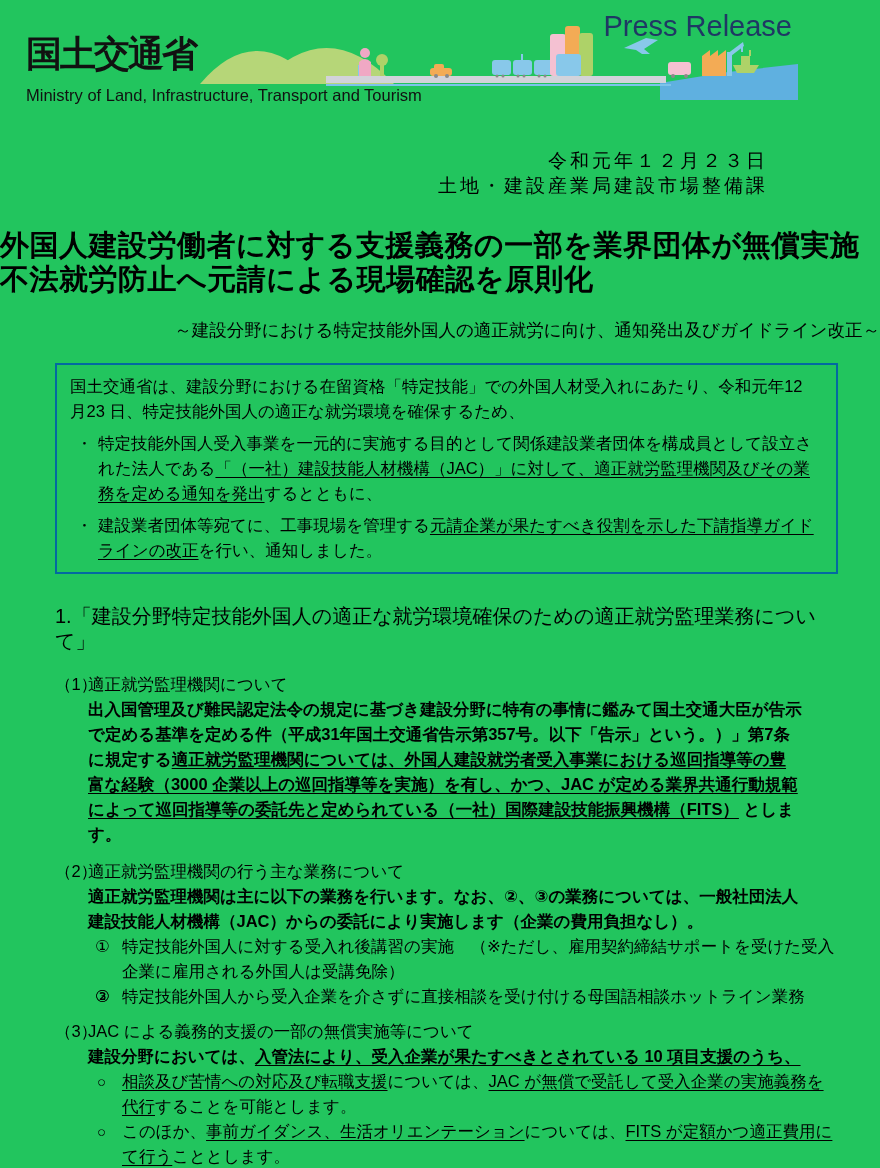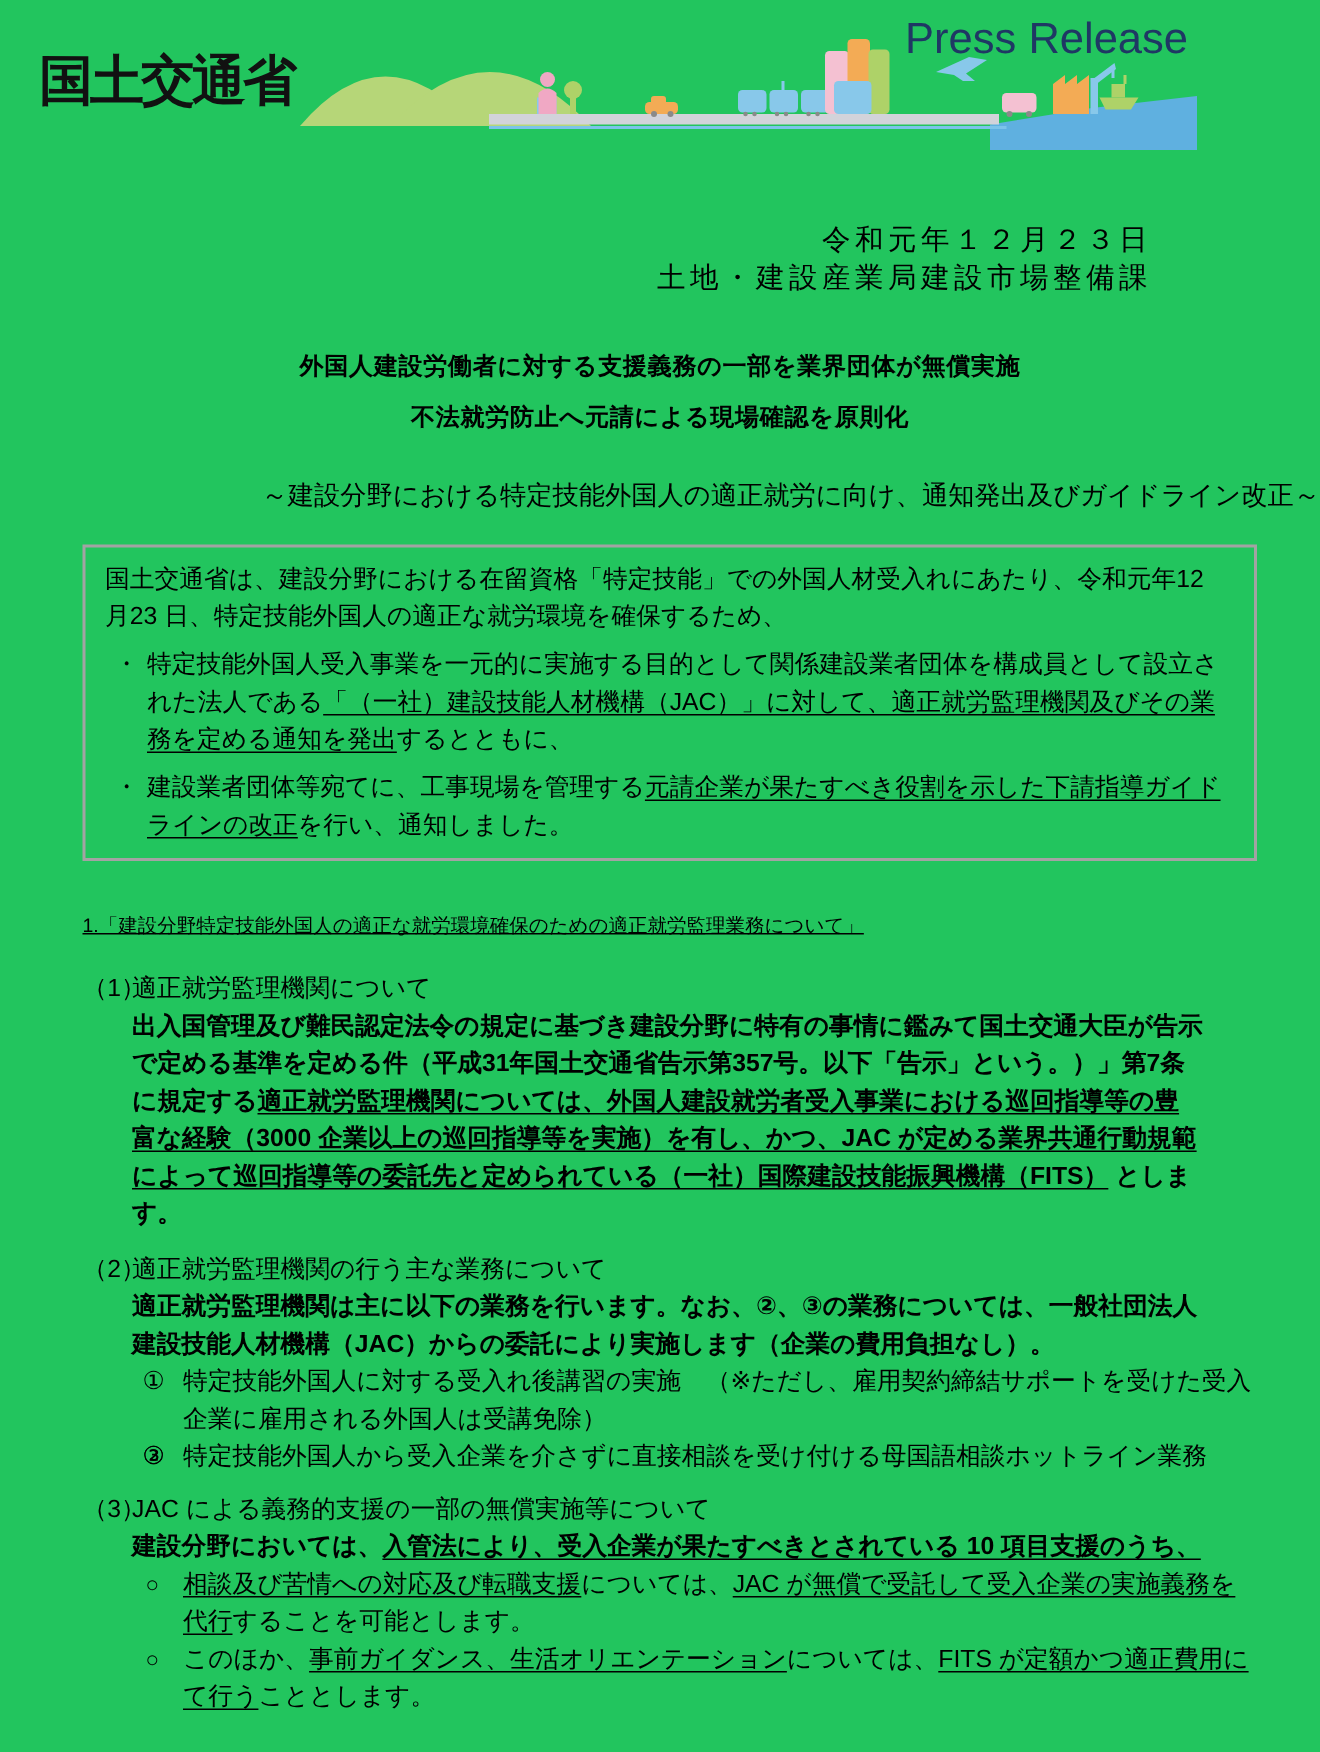--- a/index.html
+++ b/index.html
@@ -29,46 +29,46 @@
   
   .meta{
     margin-top:30px;
     text-align:right;
     padding-right:112px;
     font-size:19px;letter-spacing:3px;line-height:25px;
   }
   
   .doc-title{
     margin-top:30px;
-    text-align:center;
-    font-size:16px;font-weight:bold;line-height:34px;letter-spacing:0.5px;
+    text-align:left;
+    font-size:29px;font-weight:bold;line-height:34px;letter-spacing:0.5px;
   }
   .doc-subtitle{
     margin-top:22px;
     text-align:right;
     font-size:17.5px;letter-spacing:0px;
   }
   
   .content{padding-left:55px;padding-right:42px;}
   
   .summary-box{
     margin-top:21px;
-    border:2px solid #a3a3a3;
+    border:2px solid #0369a1;
     box-sizing:border-box;
     width:783px;
     padding:9px 10px 9px 13px;
     font-size:16.5px;line-height:25px;
   }
   .summary-box .intro{margin:0;max-width:748px;}
   .box-bullet{position:relative;padding-left:28px;margin-top:7px;max-width:716px;}
   .box-bullet .mk{position:absolute;left:6px;top:0;}
   
   .sec1-heading{
     margin-top:30px;
-    font-size:13px;line-height:25px;text-decoration:underline;
+    font-size:20px;line-height:25px;
   }
   .subsec{margin-top:0;font-size:16.5px;line-height:25px;}
   .subsec-head{display:flex;}
   .subsec-head .mk{width:33px;flex:0 0 33px;}
   .sub1{margin-top:18px;}
   .sub2{margin-top:12px;}
   .sub3{margin-top:10px;}
   .indent-body{padding-left:33px;max-width:714px;margin:0;font-weight:bold;}
   .num-item{position:relative;padding-left:67px;max-width:757px;margin:0;}
   .num-item .mk{position:absolute;left:40px;top:0;}
@@ -76,20 +76,21 @@
   .circle-item .mk{position:absolute;left:42px;top:0;font-size:15px;}
   .u{text-decoration:underline;text-underline-offset:3px;}
 </style>
 </head>
 <body>
 
 <div class="page">
 
   <div class="header">
     <div class="logo-title">国土交通省</div>
+    <div class="logo-sub">Ministry of Land, Infrastructure, Transport and Tourism</div>
 
     <svg class="illustration" width="600" height="92" viewBox="0 0 600 92">
 
       <g>
         <path d="M462,75 L530,64 L600,56 L600,92 L462,92 Z" fill="#5fb0e0"></path>
       </g>
 
       <g>
         <path d="M2,76 Q58,10 118,76 Z" fill="#b6d678"></path>
         <path d="M62,76 Q128,4 196,76 Z" fill="#b6d678"></path>

